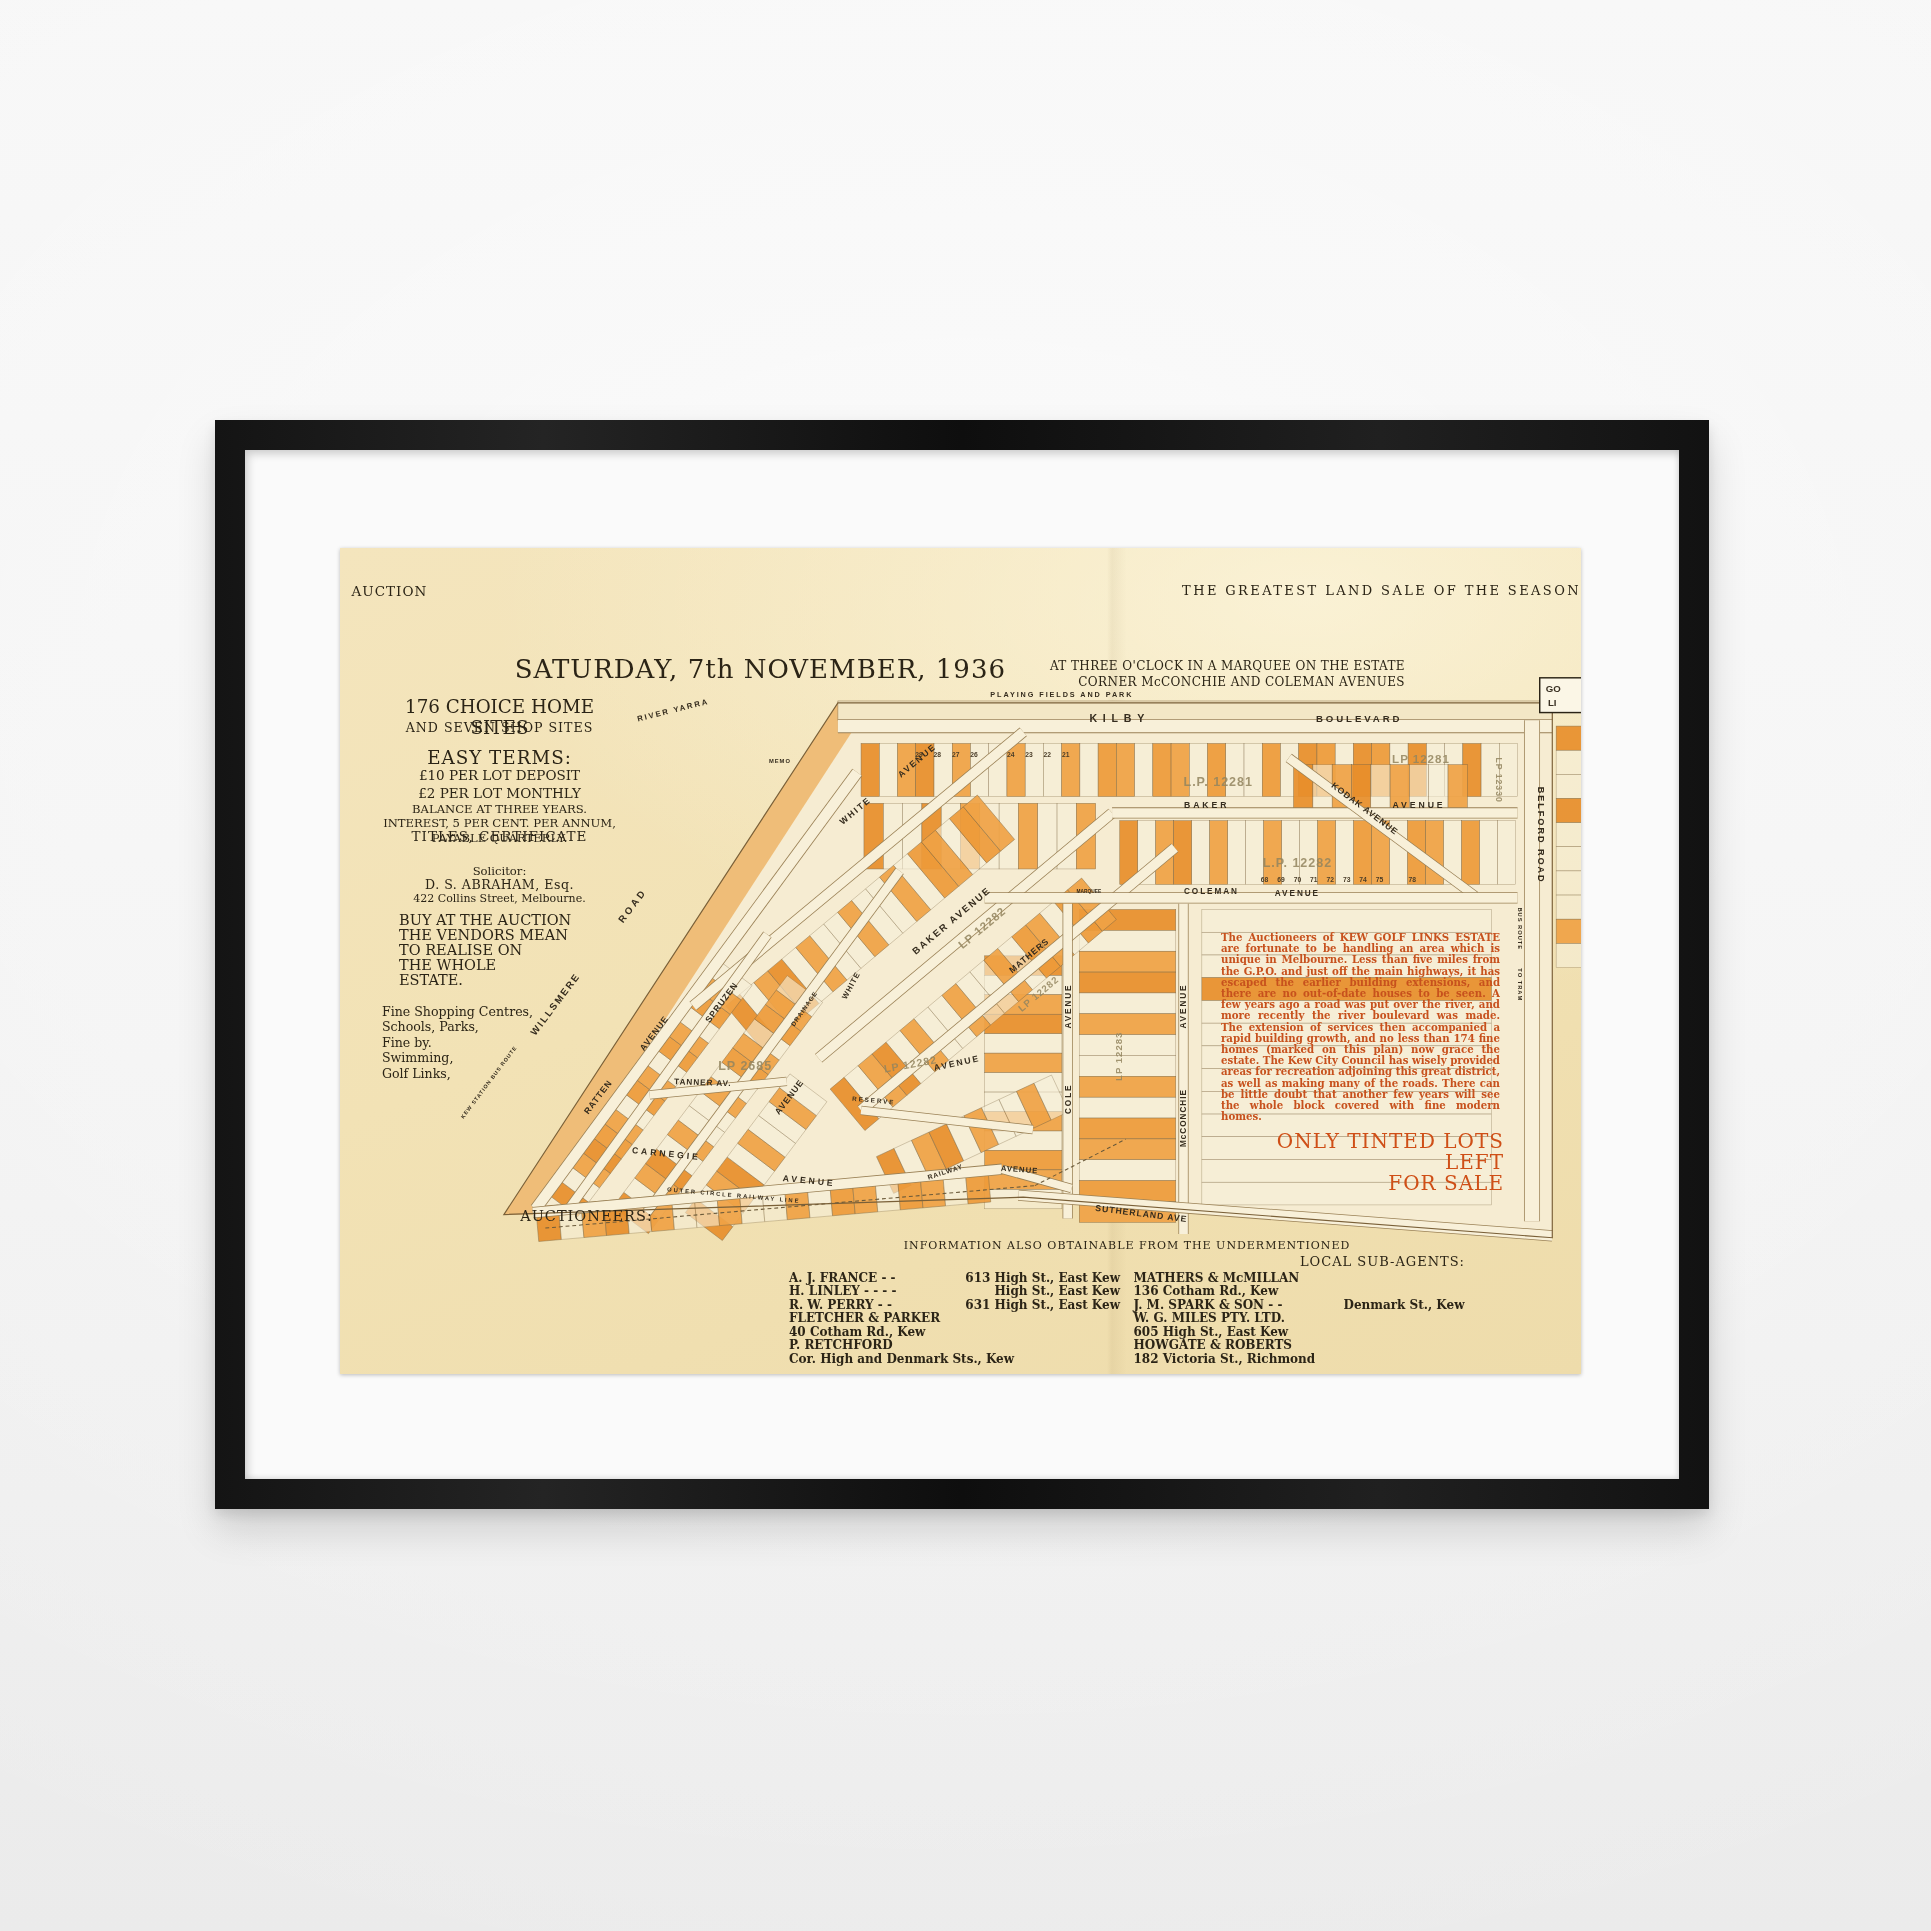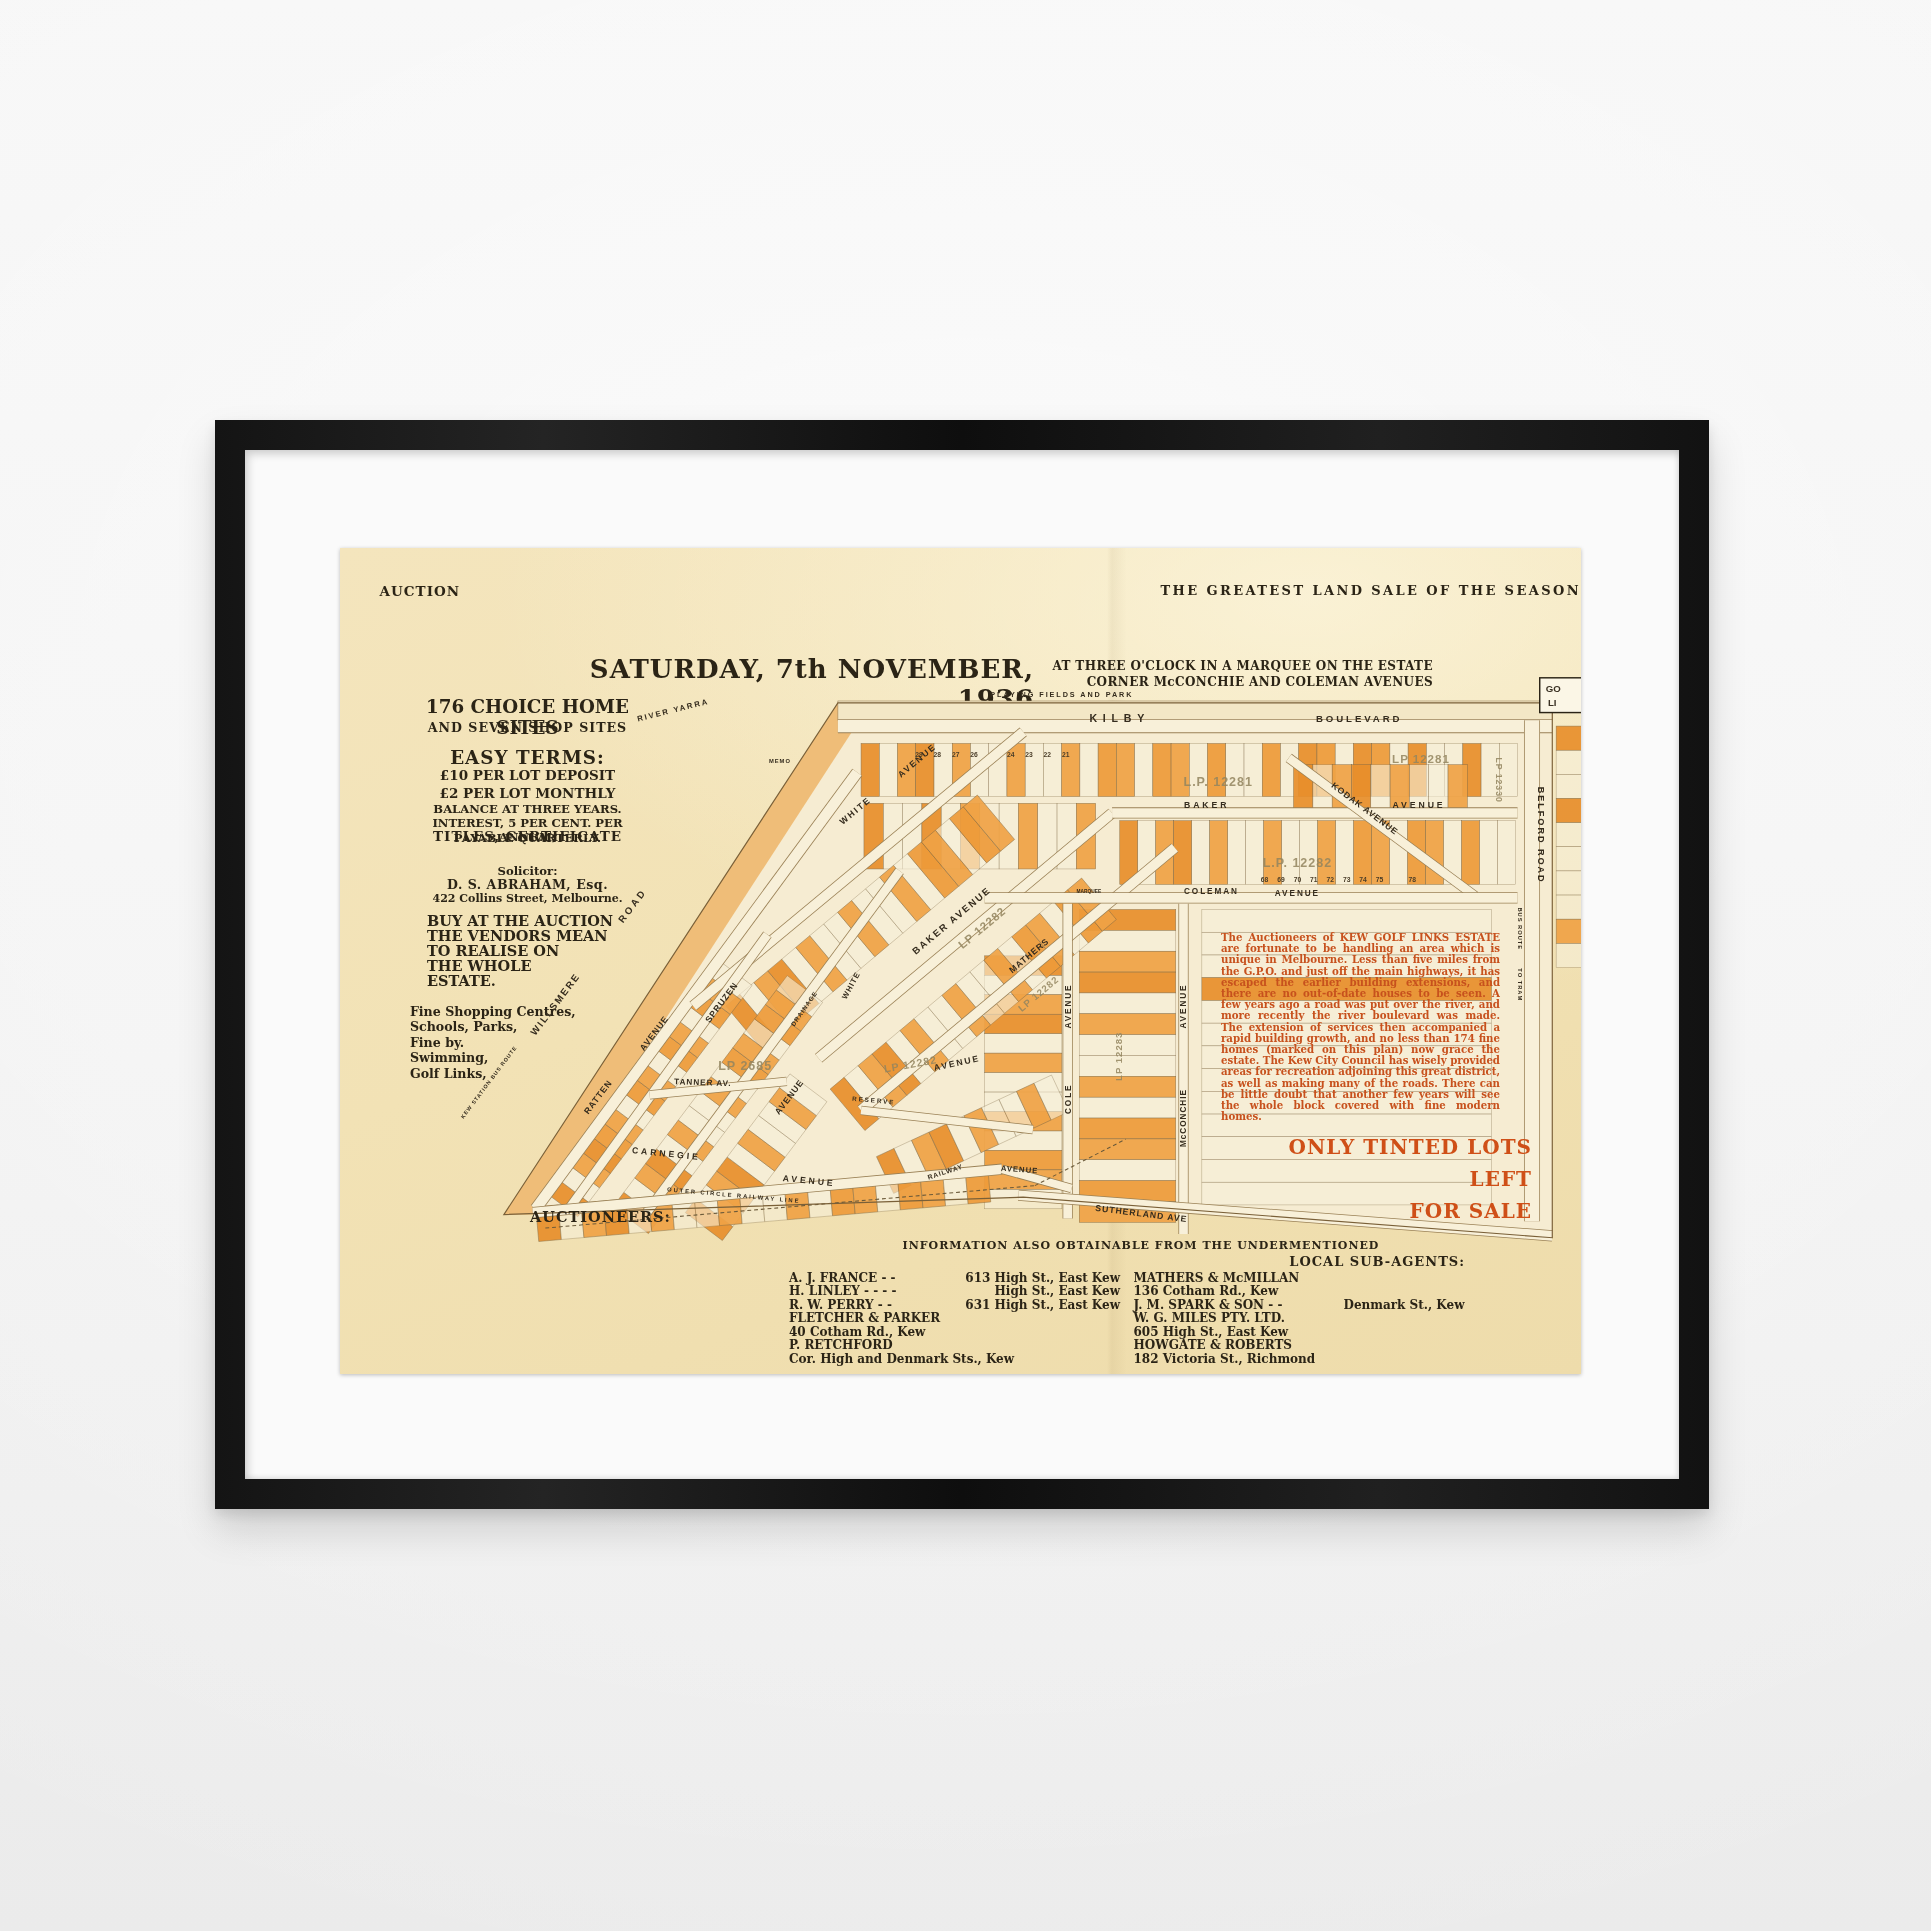--- a/index.html
+++ b/index.html
@@ -14,21 +14,21 @@
     box-shadow:0 21px 37px rgba(0,0,0,.14),0 5.8px 11.6px rgba(0,0,0,.10);}
   .mat{position:absolute;inset:30px;background:#fafafa;
     box-shadow:inset 2.9px 3.9px 8.7px rgba(0,0,0,.18), inset -1.9px -1.9px 5.8px rgba(0,0,0,.08);}
   .poster{position:absolute;left:95px;top:98px;width:1241px;height:826px;overflow:hidden;
     color:#2b2416;
     background:
       linear-gradient(90deg, rgba(0,0,0,0) 61.8%, rgba(120,90,40,.07) 62.2%, rgba(0,0,0,0) 63.4%),
       radial-gradient(120% 90% at 78% 6%, rgba(255,251,232,.6), rgba(255,251,232,0) 55%),
       linear-gradient(160deg,#f4e5bd 0%,#f2e2b5 45%,#eedcab 100%);
     box-shadow:0 1px 3.9px rgba(0,0,0,.25);}
-  .b{font-weight:bold;margin-left:28px;}
+  .b{font-weight:normal;}
   .ctr{text-align:right;}
   .auction{left:11.6px;top:35px;font-size:13.5px;letter-spacing:1px;}
   .tagline{left:0;right:0;top:35px;font-size:13px;letter-spacing:2.4px;}
   .title{left:0;right:0;top:50px;font-size:51px;letter-spacing:3.9px;color:#df541c;
     text-shadow:0 0 1px rgba(160,50,10,.35);}
   .dateline{left:145px;top:106px;width:521px;font-size:26px;letter-spacing:1px;}
   .timeblock{left:679px;top:110px;width:386px;font-size:12px;line-height:16.4px;letter-spacing:0.4px;}
   .leftcol{left:39px;top:0;width:241px;}
   .lc{position:absolute;left:0;width:241px;text-align:center;}
   .buyline{position:absolute;left:20px;text-align:center;font-size:14.5px;}
@@ -39,21 +39,21 @@
   .firm-addr{font-size:10px;letter-spacing:1.4px;margin-bottom:12.6px;}
   .agents{left:449px;top:691px;width:676px;}
   .agents .h1{font-size:11px;letter-spacing:1px;text-align:center;}
   .agents .h2{font-size:13px;letter-spacing:1px;text-align:right;margin-top:1.9px;}
   .agcols{display:flex;gap:13.5px;margin-top:2.9px;}
   .agcol{width:331px;}
   .agrow{display:flex;justify-content:space-between;font-size:12px;line-height:13.5px;font-weight:bold;}
   .agrow .addr2{text-align:left;width:100%;}
   .para{left:881px;top:384px;width:279px;font-size:10.2px;line-height:11.2px;
     color:#c7511d;font-weight:bold;text-align:justify;}
-  .tinted{left:874px;top:583px;width:290px;color:#cf4f17;font-size:20px;line-height:32px;letter-spacing:1px;}
+  .tinted{left:874px;top:583px;width:290px;color:#cf4f17;font-size:20px;line-height:21px;letter-spacing:1px;}
   #estate-map{position:absolute;left:104px;top:118px;}
 </style>
 </head>
 <body>
 
 <div class="scene">
   <div class="frame">
     <div class="mat">
       <div class="poster">
 

